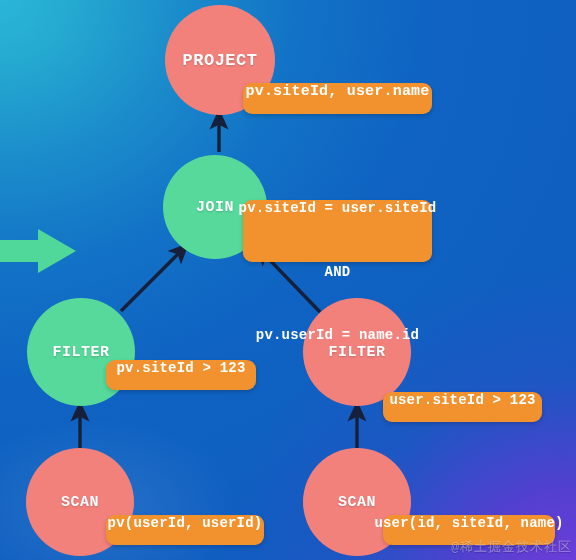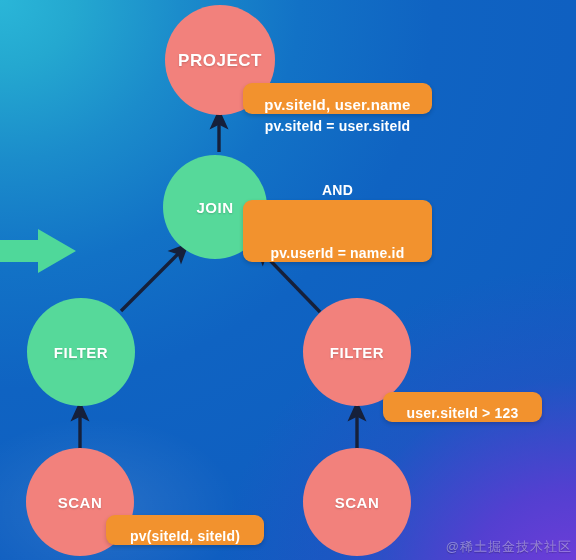--- a/index.html
+++ b/index.html
@@ -5,21 +5,21 @@
   html, body {
     margin: 0;
     padding: 0;
     background: #111;
   }
   #stage {
     position: relative;
     width: 576px;
     height: 560px;
     overflow: hidden;
-    font-family: Liberation Sans, sans-serif;
+    font-family: Liberation Mono, monospace;
     background:
       radial-gradient(120% 110% at 100% 105%, rgba(122,58,220,0.95) 0%, rgba(106,54,214,0.75) 16%, rgba(60,70,200,0.30) 34%, rgba(20,90,190,0.0) 52%),
       radial-gradient(130% 120% at 0% 0%, #2ab6d8 0%, #24a8d0 10%, #1b8ccb 24%, #1272c6 40%, #0f63c2 58%, #0f5cc0 100%);
   }
   
   #sheen {
     position: absolute;
     left: -40px;
     bottom: -60px;
     width: 340px;
@@ -50,21 +50,21 @@
     line-height: 1;
   }
   .tag {
     position: absolute;
     background: #f2922e;
     color: #ffffff;
     border-radius: 9px;
     display: flex;
     flex-direction: column;
     align-items: center;
-    justify-content: flex-end;
+    justify-content: flex-start;
     text-align: center;
     font-weight: bold;
     box-shadow: 0 2px 4px rgba(0,0,0,0.18);
     letter-spacing: 0.2px;
   }
   .tag .line { line-height: 1.18; white-space: nowrap; }
   #watermark {
     position: absolute;
     right: 4px;
     bottom: 4px;
@@ -126,25 +126,31 @@
   <div class="tag" style="left:243px; top:83px; width:189px; height:31px; font-size:15px;">
     <span class="line">pv.siteId, user.name</span>
   </div>
 
   <div class="tag" style="left:243px; top:200px; width:189px; height:62px; font-size:14px;gap:47px;">
     <span class="line">pv.siteId = user.siteId</span>
     <span class="line">AND</span>
     <span class="line">pv.userId = name.id</span>
   </div>
 
+  <div class="tag" style="left:106px; top:360px; width:150px; height:30px; font-size:14px;">
+    <span class="line">pv.siteId &gt; 123</span>
+  </div>
 
   <div class="tag" style="left:383px; top:360px; width:159px; height:30px; font-size:14px;margin-top:32px;">
     <span class="line">user.siteId &gt; 123</span>
   </div>
 
   <div class="tag" style="left:106px; top:515px; width:158px; height:30px; font-size:14px;">
-    <span class="line">pv(siteId, siteId)</span>
+    <span class="line">pv(userId, userId)</span>
   </div>
 
+  <div class="tag" style="left:383px; top:515px; width:172px; height:30px; font-size:14px;">
+    <span class="line">user(id, siteId, name)</span>
+  </div>
 
   <div id="watermark">@稀土掘金技术社区</div>
 
 </div>
 
 </body></html>

